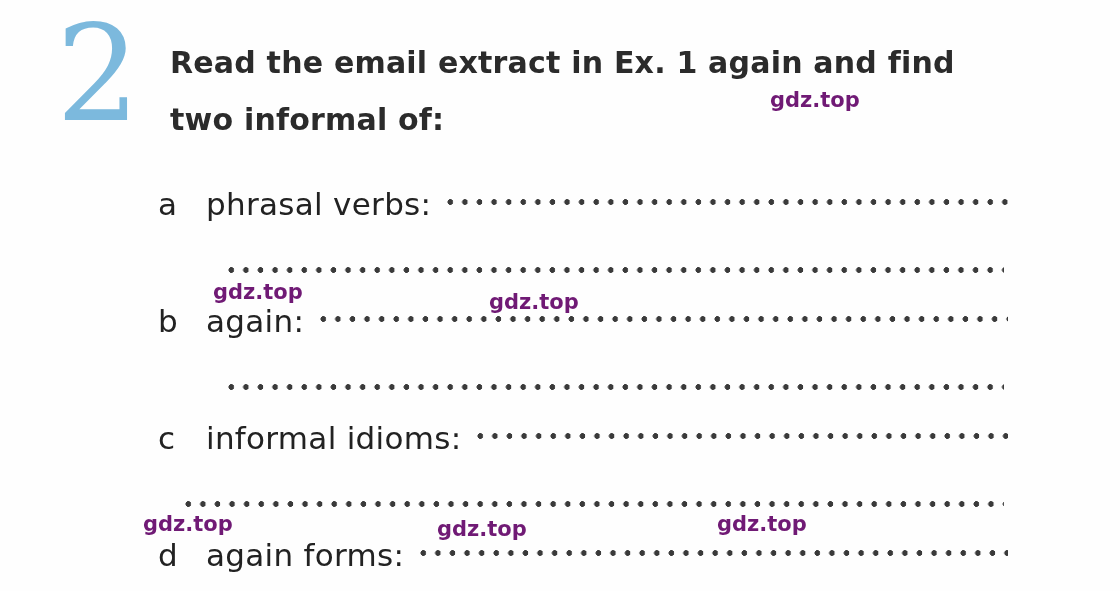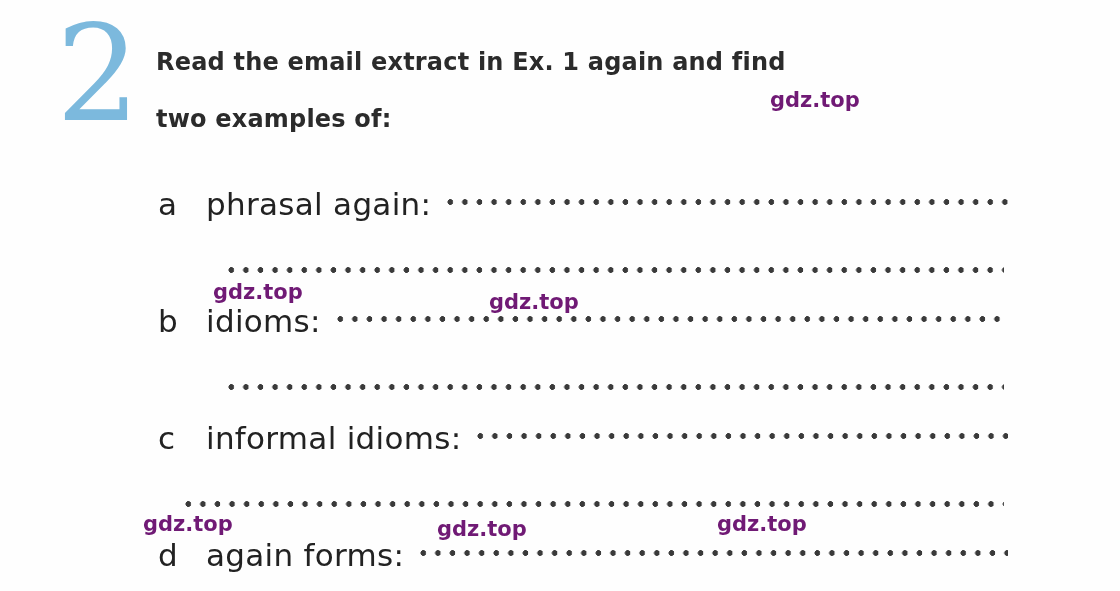--- a/index.html
+++ b/index.html
@@ -32,24 +32,24 @@
     line-height: 1;
     font-weight: 400;
     color: #7cb9dd;
     letter-spacing: -2px;
     user-select: none;
   }
 
   
   .heading {
     position: absolute;
-    left: 156px;
+    left: 170px;
     top: 34px;
     width: 880px;
-    font-size: 24px;
+    font-size: 30px;
     line-height: 57px;
     font-weight: 600;
     color: #2b2b2b;
     letter-spacing: 0.2px;
   }
   .heading .hl {
     display: block;
     white-space: nowrap;
   }
 
@@ -117,35 +117,35 @@
 </style>
 </head>
 <body>
 
 <div class="page">
 
   <div class="ex-number">2</div>
 
   <div class="heading">
     <span class="hl">Read the email extract in Ex. 1 again and find</span>
-    <span class="hl">two examples of:</span>
+    <span class="hl">two informal of:</span>
   </div>
 
   <div class="items">
 
     <div class="item-row" style="top:186px;">
       <span class="item-letter">a</span>
-      <span class="item-label">phrasal again:</span>
+      <span class="item-label">phrasal verbs:</span>
       <span class="dots"></span>
     </div>
     <div class="cont-dots" style="left:228px; top:264px; width:776px;"></div>
 
     <div class="item-row" style="top:303px;">
       <span class="item-letter">b</span>
-      <span class="item-label">idioms:</span>
+      <span class="item-label">again:</span>
       <span class="dots"></span>
     </div>
     <div class="cont-dots" style="left:228px; top:381px; width:776px;"></div>
 
     <div class="item-row" style="top:420px;">
       <span class="item-letter">c</span>
       <span class="item-label">informal idioms:</span>
       <span class="dots"></span>
     </div>
     <div class="cont-dots" style="left:185px; top:498px; width:819px;"></div>

